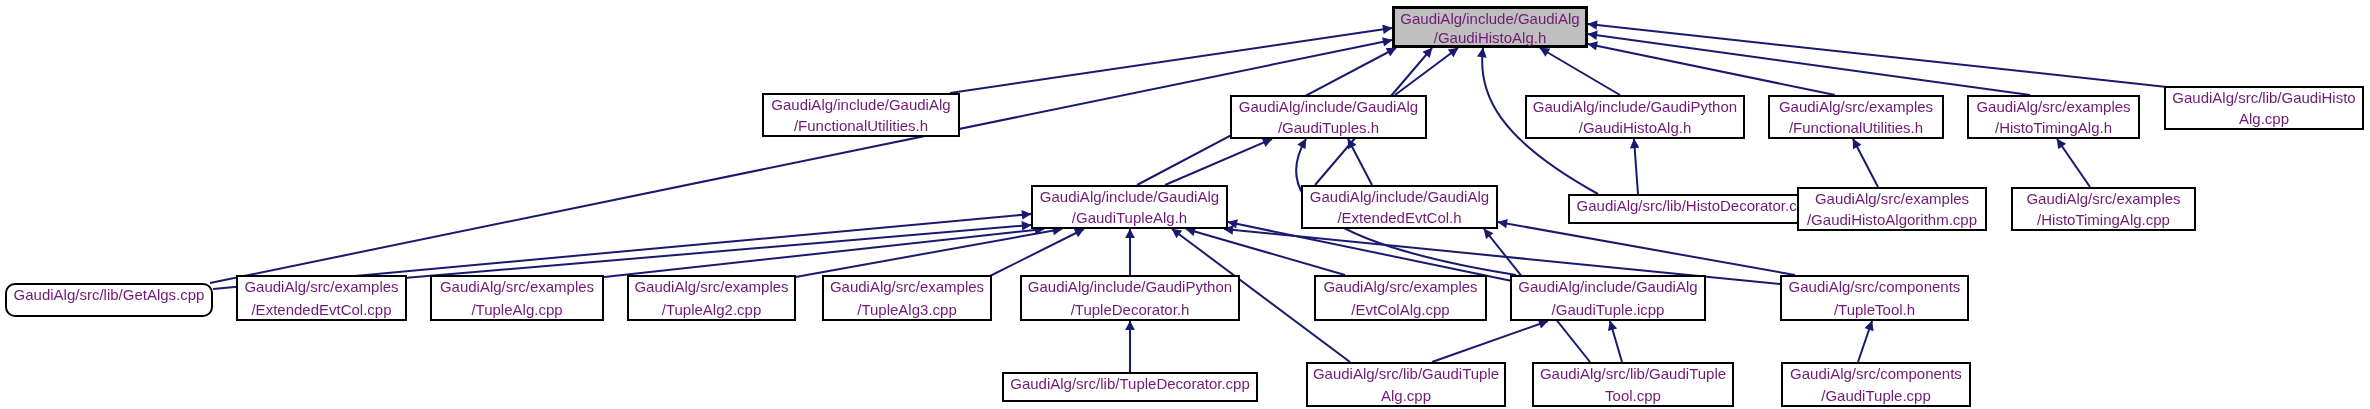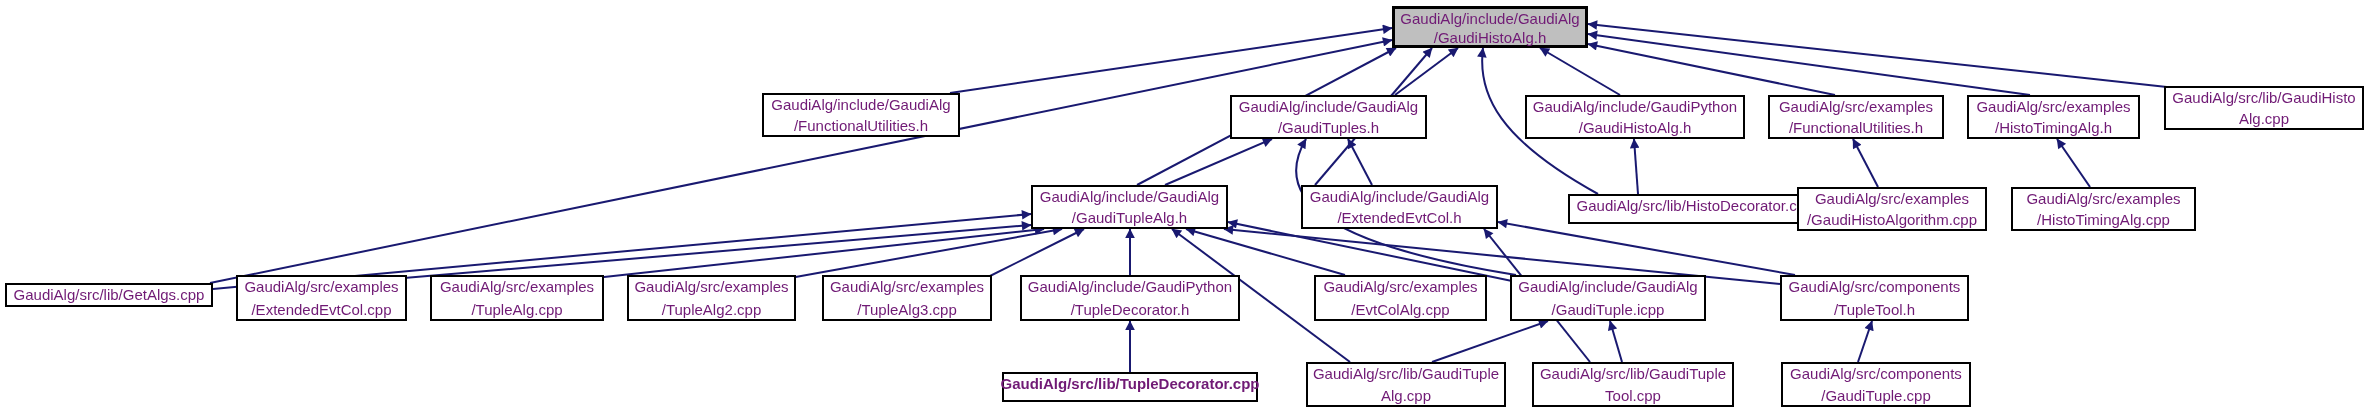--- a/index.html
+++ b/index.html
@@ -122,21 +122,21 @@
       <span>GaudiAlg/src/lib/HistoDecorator.cpp</span>
     </div>
     <div class="node" style="left: 1797px; top: 187px; width: 190px; height: 44px; background: rgb(255, 255, 255); border-color: rgb(0, 0, 0);">
       <span>GaudiAlg/src/examples</span>
       <span>/GaudiHistoAlgorithm.cpp</span>
     </div>
     <div class="node" style="left: 2011px; top: 187px; width: 185px; height: 44px; background: rgb(255, 255, 255); border-color: rgb(0, 0, 0);">
       <span>GaudiAlg/src/examples</span>
       <span>/HistoTimingAlg.cpp</span>
     </div>
-    <div class="node" style="left: 5px; top: 283px; width: 208px; height: 24px; background: rgb(255, 255, 255); border-color: rgb(0, 0, 0);">
+    <div class="node" style="left: 5px; top: 283px; width: 208px; height: 34px; background: rgb(255, 255, 255); border-color: rgb(0, 0, 0); border-radius: 10px;">
       <span>GaudiAlg/src/lib/GetAlgs.cpp</span>
     </div>
     <div class="node" style="left: 236px; top: 275px; width: 171px; height: 46px; background: rgb(255, 255, 255); border-color: rgb(0, 0, 0);">
       <span>GaudiAlg/src/examples</span>
       <span>/ExtendedEvtCol.cpp</span>
     </div>
     <div class="node" style="left: 430px; top: 275px; width: 174px; height: 46px; background: rgb(255, 255, 255); border-color: rgb(0, 0, 0);">
       <span>GaudiAlg/src/examples</span>
       <span>/TupleAlg.cpp</span>
     </div>
@@ -157,21 +157,21 @@
       <span>/EvtColAlg.cpp</span>
     </div>
     <div class="node" style="left: 1510px; top: 275px; width: 196px; height: 46px; background: rgb(255, 255, 255); border-color: rgb(0, 0, 0);">
       <span>GaudiAlg/include/GaudiAlg</span>
       <span>/GaudiTuple.icpp</span>
     </div>
     <div class="node" style="left: 1780px; top: 275px; width: 189px; height: 46px; background: rgb(255, 255, 255); border-color: rgb(0, 0, 0);">
       <span>GaudiAlg/src/components</span>
       <span>/TupleTool.h</span>
     </div>
-    <div class="node" style="left: 1002px; top: 372px; width: 256px; height: 30px; background: rgb(255, 255, 255); border-color: rgb(0, 0, 0); font-weight: bold;">
+    <div class="node" style="left: 1002px; top: 372px; width: 256px; height: 30px; background: rgb(255, 255, 255); border-color: rgb(0, 0, 0);">
       <span>GaudiAlg/src/lib/TupleDecorator.cpp</span>
     </div>
     <div class="node" style="left: 1306px; top: 362px; width: 200px; height: 45px; background: rgb(255, 255, 255); border-color: rgb(0, 0, 0);">
       <span>GaudiAlg/src/lib/GaudiTuple</span>
       <span>Alg.cpp</span>
     </div>
     <div class="node" style="left: 1532px; top: 362px; width: 202px; height: 45px; background: rgb(255, 255, 255); border-color: rgb(0, 0, 0);">
       <span>GaudiAlg/src/lib/GaudiTuple</span>
       <span>Tool.cpp</span>
     </div>

